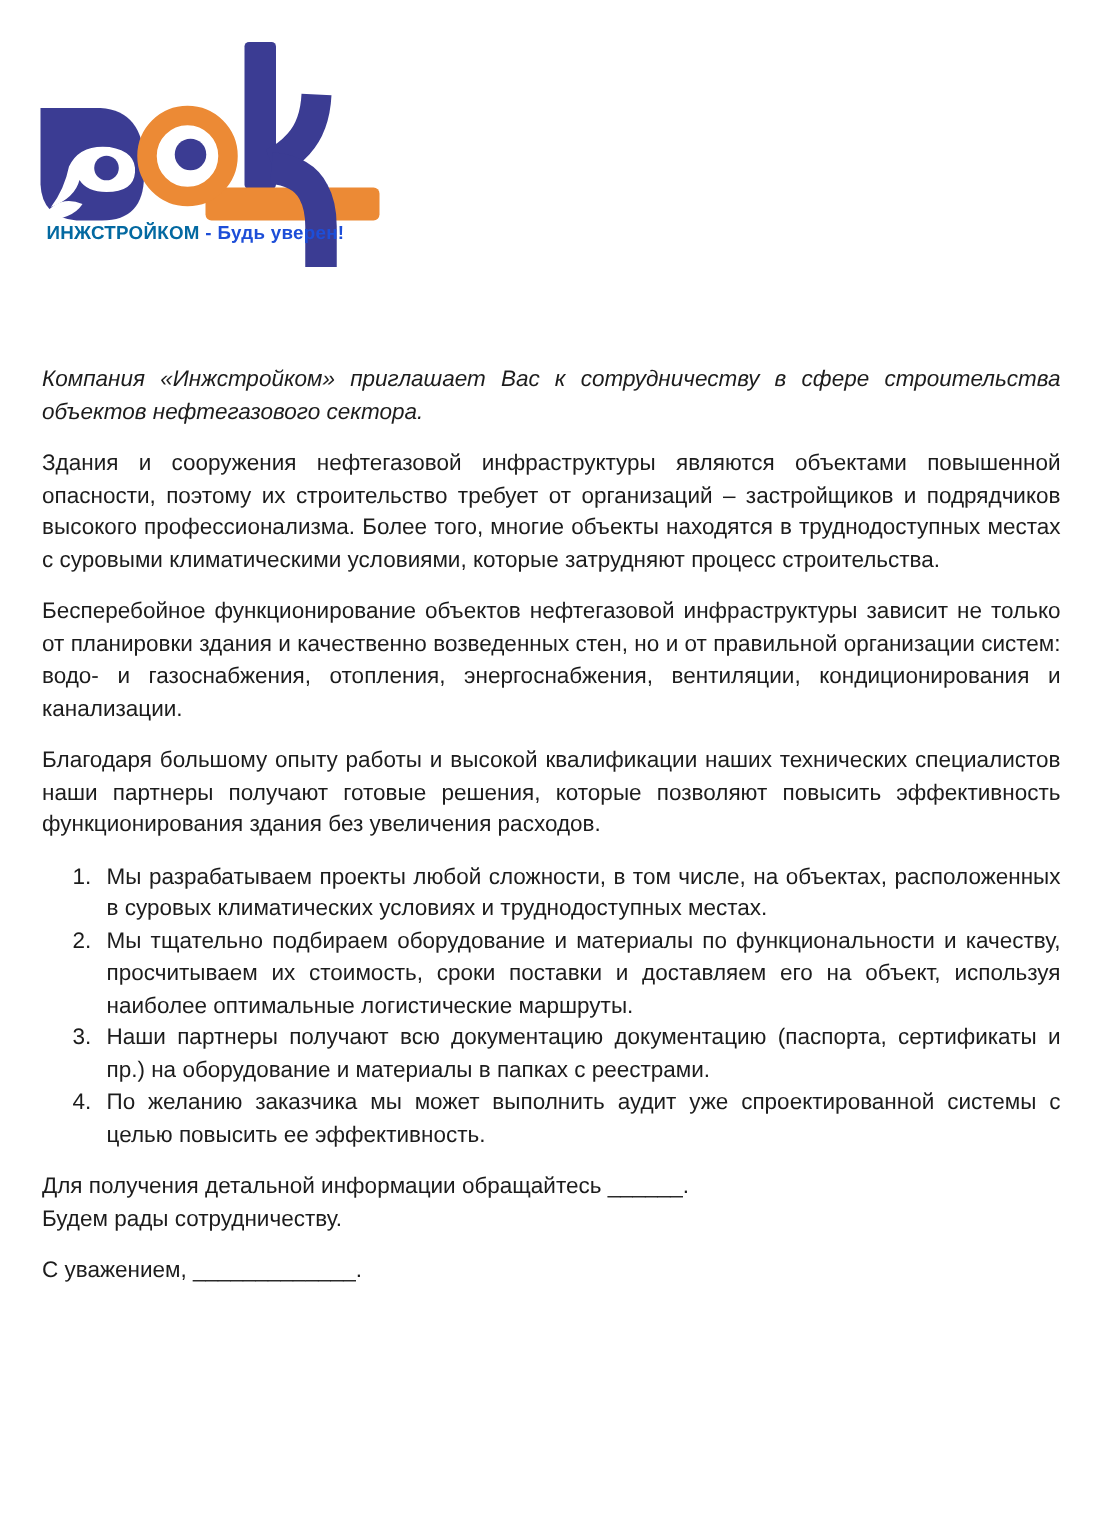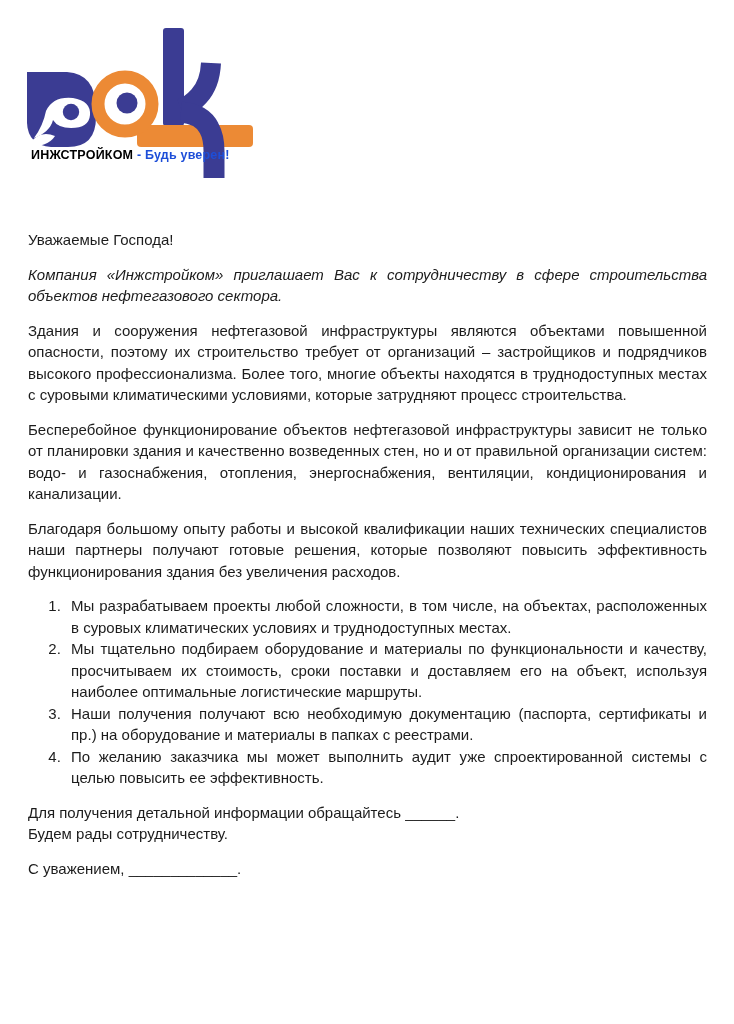--- a/index.html
+++ b/index.html
@@ -23,21 +23,21 @@
   .tagline {
     position: absolute;
     left: 6px;
     top: 123px;
     width: 200px;
     font-size: 12.5px;
     font-weight: bold;
     letter-spacing: 0.2px;
     white-space: nowrap;
   }
-  .tagline .tg-orange { color: #000000; }
+  .tagline .tg-orange { color: #0369a1; }
   .tagline .tg-blue  { color: #1d4ed8; }
   .letter-body {
     position: absolute;
     left: 28px;
     top: 229px;
     width: 679px;
     font-size: 15px;
     line-height: 21.5px;
     color: #1c1c1c;
   }
@@ -86,33 +86,32 @@
     </svg>
     <div class="tagline">
       <span class="tg-orange">ИНЖСТРОЙКОМ</span>
       <span class="tg-blue">- Будь уверен!</span>
     </div>
   </div>
 
   <div class="letter-body">
 
     <div class="block salutation">
-      <div>Уважаемые Господа!</div>
     </div>
 
     <p class="block intro">Компания «Инжстройком» приглашает Вас к сотрудничеству в сфере строительства объектов нефтегазового сектора.</p>
 
     <p class="block para">Здания и сооружения нефтегазовой инфраструктуры являются объектами повышенной опасности, поэтому их строительство требует от организаций – застройщиков и подрядчиков высокого профессионализма. Более того, многие объекты находятся в труднодоступных местах с суровыми климатическими условиями, которые затрудняют процесс строительства.</p>
     <p class="block para">Бесперебойное функционирование объектов нефтегазовой инфраструктуры зависит не только от планировки здания и качественно возведенных стен, но и от правильной организации систем: водо- и газоснабжения, отопления, энергоснабжения, вентиляции, кондиционирования и канализации.</p>
     <p class="block para">Благодаря большому опыту работы и высокой квалификации наших технических специалистов наши партнеры получают готовые решения, которые позволяют повысить эффективность функционирования здания без увеличения расходов.</p>
 
     <ol class="benefits">
       <li>Мы разрабатываем проекты любой сложности, в том числе, на объектах, расположенных в суровых климатических условиях и труднодоступных местах.</li>
       <li>Мы тщательно подбираем оборудование и материалы по функциональности и качеству, просчитываем их стоимость, сроки поставки и доставляем его на объект, используя наиболее оптимальные логистические маршруты.</li>
-      <li>Наши получения получают всю необходимую документацию (паспорта, сертификаты и пр.) на оборудование и материалы в папках с реестрами.</li>
+      <li>Наши партнеры получают всю документацию документацию (паспорта, сертификаты и пр.) на оборудование и материалы в папках с реестрами.</li>
       <li>По желанию заказчика мы может выполнить аудит уже спроектированной системы с целью повысить ее эффективность.</li>
     </ol>
 
     <div class="block closing">
       <div>Для получения детальной информации обращайтесь ______.</div>
       <div>Будем рады сотрудничеству.</div>
     </div>
 
     <div class="signature">С уважением, _____________.</div>
 

